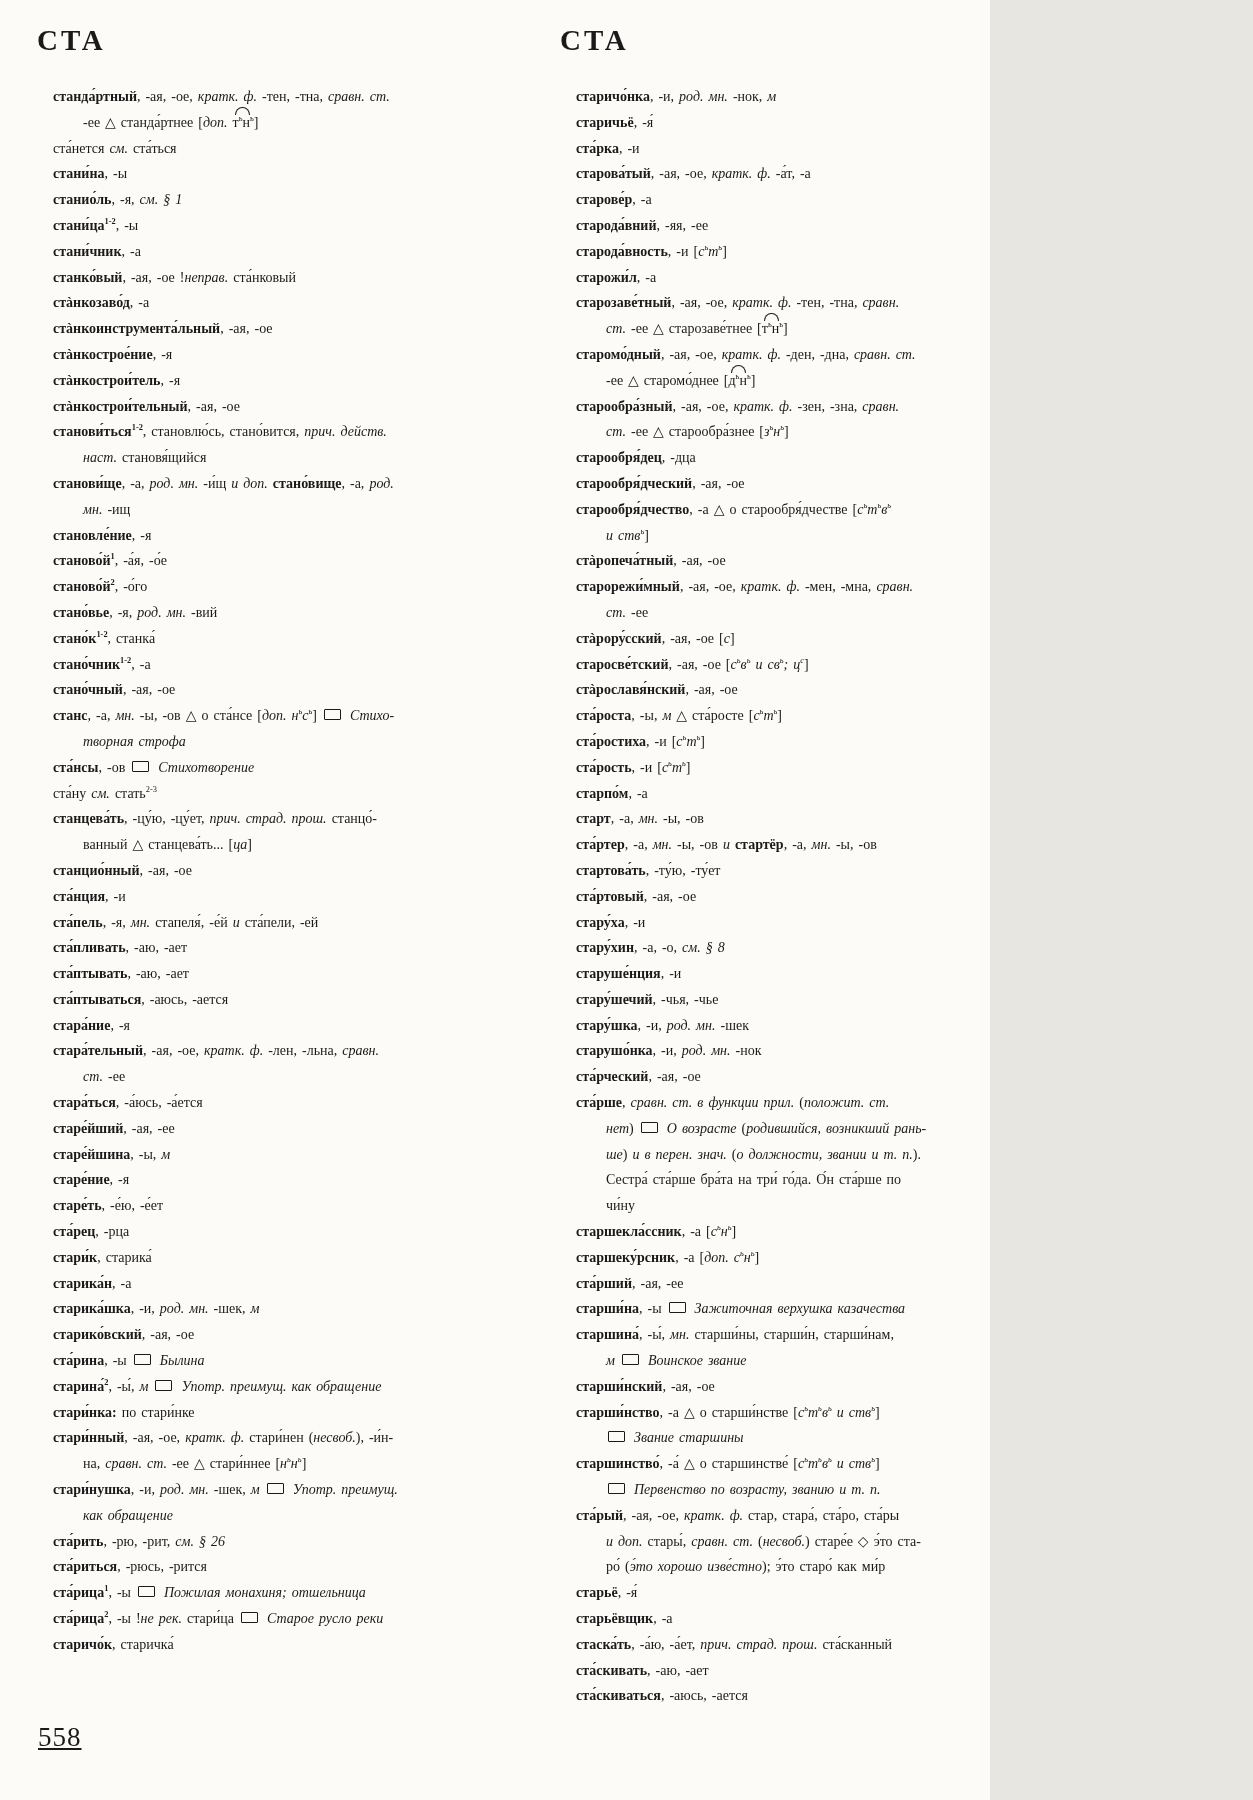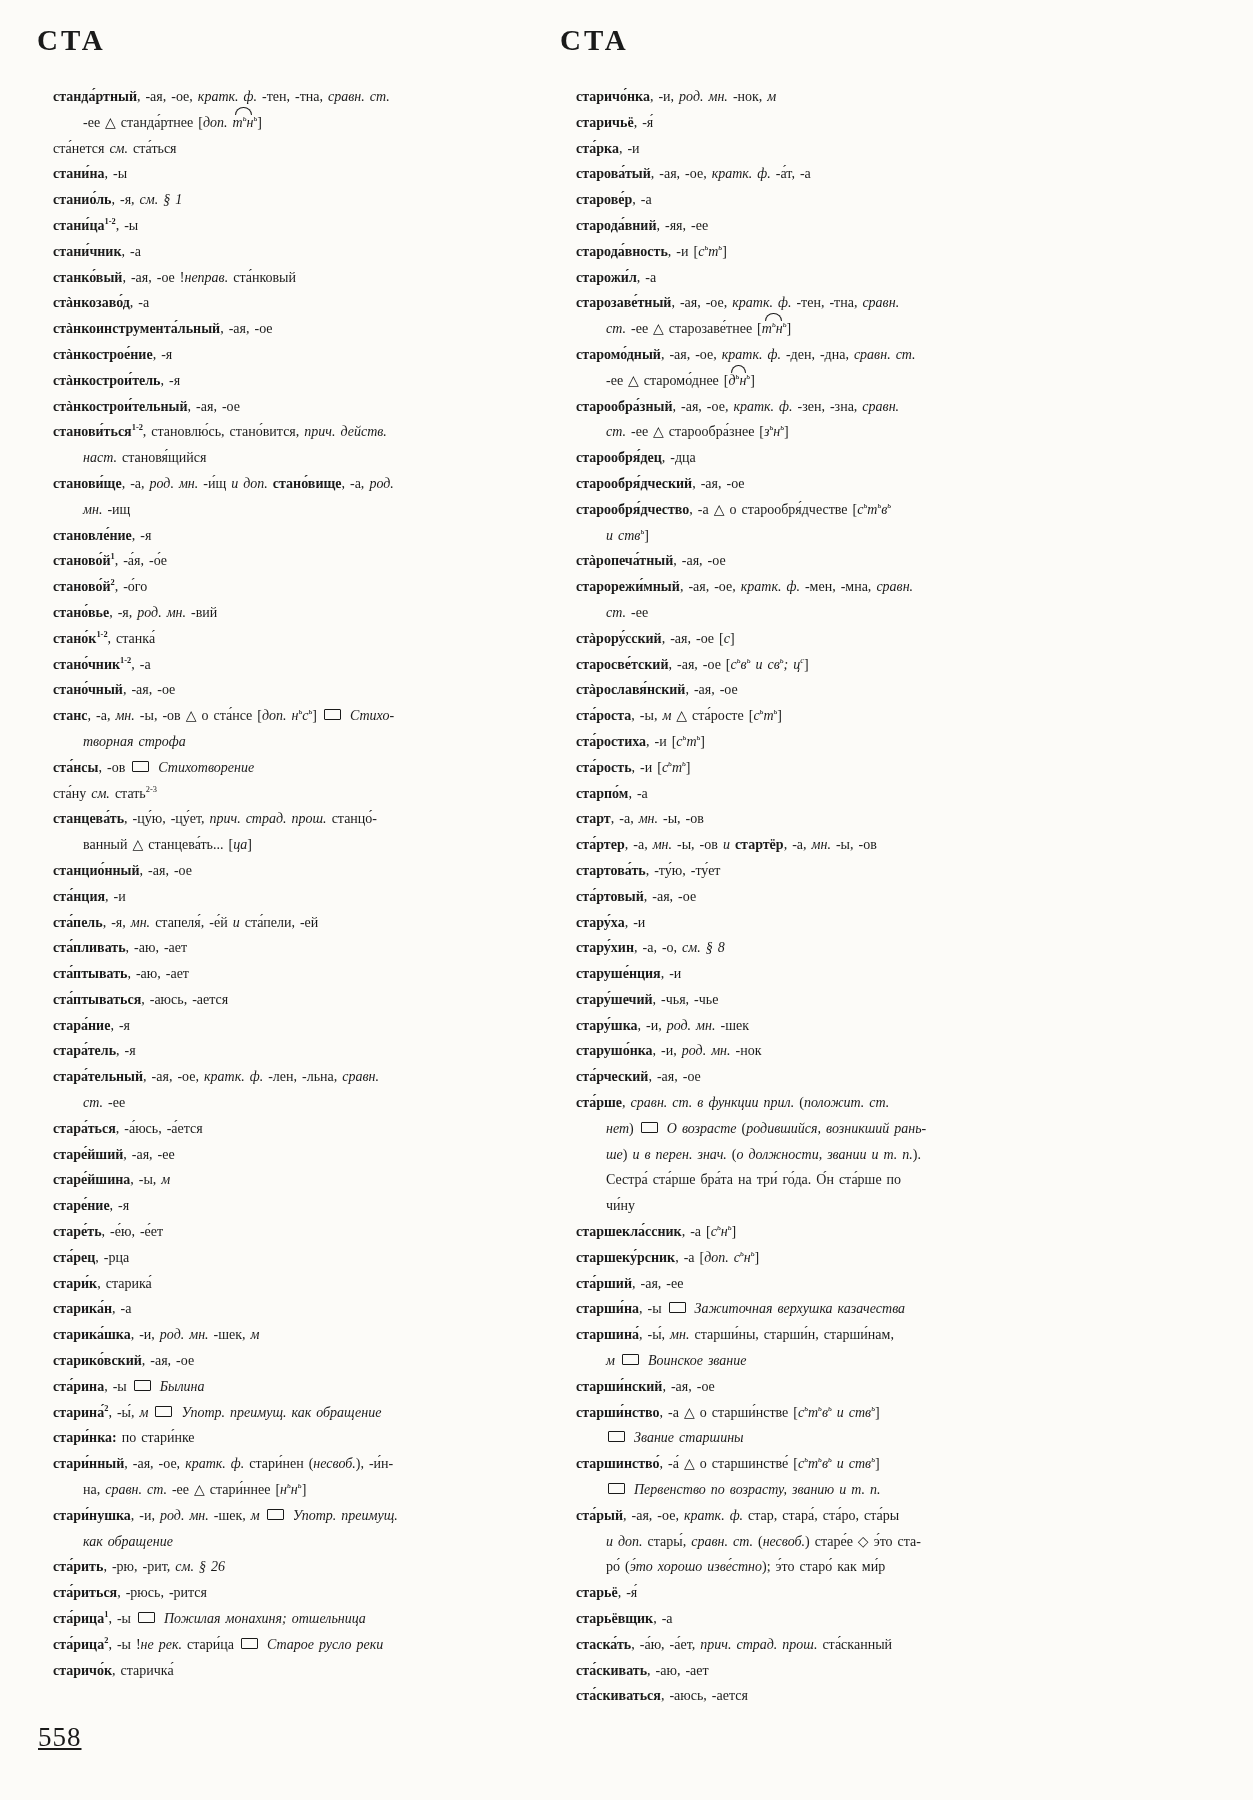--- a/index.html
+++ b/index.html
@@ -1,18 +1,18 @@
 <!DOCTYPE html>
 <html><head>
 <meta charset="utf-8">
 <style>
   html,body{margin:0;padding:0;background:#e8e6e0;}
   .page{
     position:relative;
-    width:1253px;height:1800px;
+    width:990px;height:1800px;
     background:#fcfbf8;
     font-family:"Liberation Serif","DejaVu Serif",serif;
     color:#1a1a1a;
     overflow:hidden;
   }
   .running-head{
     position:absolute;top:24px;
     font-size:29px;font-weight:700;letter-spacing:3px;
   }
   .rh-left{left:37px}
@@ -23,21 +23,21 @@
     word-spacing:1.5px;
     margin-left:17px;
   }
   .col-left{left:36px}
   .col-right{left:559px}
   .line{white-space:nowrap;}
   .line.cont{padding-left:30px;}
   .b{font-weight:700;}
   .i{font-style:italic;}
   sup.sup{font-size:60%;line-height:0;font-weight:inherit;}
-  .arc{font-style:italic;position:relative;display:inline-block;}
+  .arc{position:relative;display:inline-block;}
   .arc::before{
     content:'';position:absolute;left:12%;right:20%;top:-3px;height:7px;
     border:1.5px solid currentColor;border-bottom:none;
     border-radius:50% 50% 0 0 / 100% 100% 0 0;
   }
   .box{
     display:inline-block;width:15px;height:9px;
     border:1.7px solid #1a1a1a;border-radius:1px;
     margin:0 4px 0 2px;
   }
@@ -83,21 +83,20 @@
       <div class="line">ста́ну <span class="i">см.</span> стать<sup class="sup">2-3</sup></div>
       <div class="line"><span class="b">станцева́ть</span>, -цу́ю, -цу́ет, <span class="i">прич. страд. прош.</span> станцо́-</div>
       <div class="line cont">ванный △ станцева́ть... [<span class="i">ца</span>]</div>
       <div class="line"><span class="b">станцио́нный</span>, -ая, -ое</div>
       <div class="line"><span class="b">ста́нция</span>, -и</div>
       <div class="line"><span class="b">ста́пель</span>, -я, <span class="i">мн.</span> стапеля́, -е́й <span class="i">и</span> ста́пели, -ей</div>
       <div class="line"><span class="b">ста́пливать</span>, -аю, -ает</div>
       <div class="line"><span class="b">ста́птывать</span>, -аю, -ает</div>
       <div class="line"><span class="b">ста́птываться</span>, -аюсь, -ается</div>
       <div class="line"><span class="b">стара́ние</span>, -я</div>
-      <div class="line"><span class="b">стара́тель</span>, -я</div>
       <div class="line"><span class="b">стара́тельный</span>, -ая, -ое, <span class="i">кратк. ф.</span> -лен, -льна, <span class="i">сравн.</span></div>
       <div class="line cont"><span class="i">ст.</span> -ее</div>
       <div class="line"><span class="b">стара́ться</span>, -а́юсь, -а́ется</div>
       <div class="line"><span class="b">старе́йший</span>, -ая, -ее</div>
       <div class="line"><span class="b">старе́йшина</span>, -ы, <span class="i">м</span></div>
       <div class="line"><span class="b">старе́ние</span>, -я</div>
       <div class="line"><span class="b">старе́ть</span>, -е́ю, -е́ет</div>
       <div class="line"><span class="b">ста́рец</span>, -рца</div>
       <div class="line"><span class="b">стари́к</span>, старика́</div>
       <div class="line"><span class="b">старика́н</span>, -а</div>

